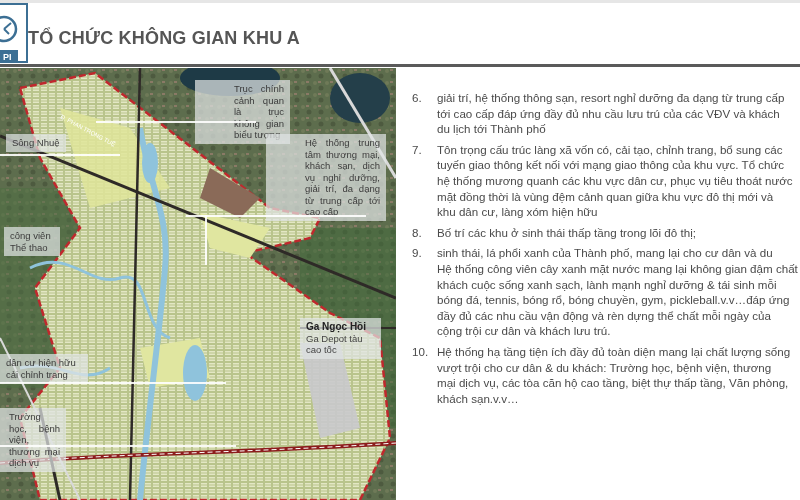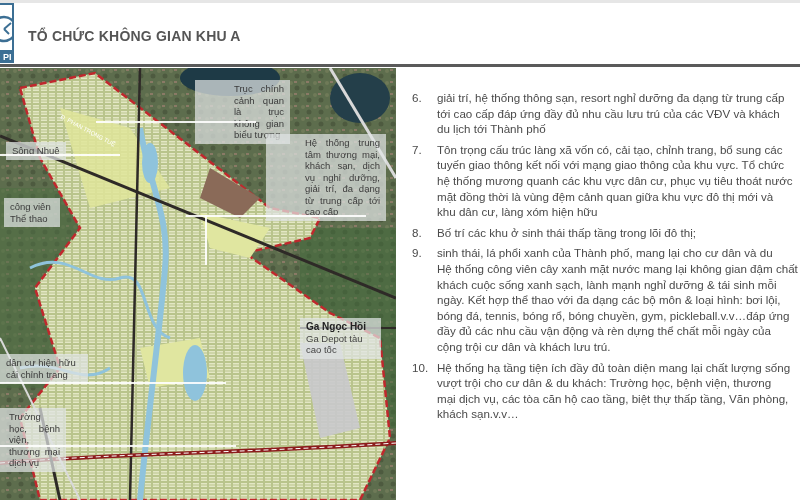--- a/index.html
+++ b/index.html
@@ -1,24 +1,24 @@
 <!DOCTYPE html>
 <html><head>
 <meta charset="utf-8">
 <style>
   * { box-sizing: border-box; margin: 0; padding: 0; }
   html, body { width: 800px; height: 500px; overflow: hidden; background: #ffffff; }
   body { font-family: "Liberation Sans", sans-serif; position: relative; }
 
   .topbar { position: absolute; left: 0; top: 0; width: 800px; height: 3px; background: #e6e6e6; }
 
-  .logo { position: absolute; left: 0; top: 3px; width: 14px; height: 60px; border: 2px solid #3c6f94; border-left: none; background: #fff; overflow: hidden; }
+  .logo { position: absolute; left: 0; top: 3px; width: 28px; height: 60px; border: 2px solid #3c6f94; border-left: none; background: #fff; overflow: hidden; }
   .logo svg { display: block; }
 
-  .title { position: absolute; left: 28px; top: 28px; font-size: 14px; font-weight: bold; color: #555555; letter-spacing: 0.2px; }
+  .title { position: absolute; left: 28px; top: 28px; font-size: 18px; font-weight: bold; color: #555555; letter-spacing: 0.2px; }
 
   .rule { position: absolute; left: 0; top: 64px; width: 800px; height: 3px; background: #5a5a5a; }
 
   .map { position: absolute; left: 0; top: 68px; width: 396px; height: 432px; overflow: hidden; background: #5b6b4b; }
   .map svg { position: absolute; left: 0; top: 0; }
 
   .callout { position: absolute; background: rgba(225, 228, 228, 0.72); color: #3b3b3b; font-size: 9.5px; line-height: 11.5px; padding: 3px 6px; }
   .callout.justify { text-align: justify; text-align-last: left; padding-left: 39px; }
   .callout .strong { font-weight: bold; color: #222; display: block; font-size: 10px; }
   .callout .sub { color: #444; display: block; }
@@ -100,26 +100,26 @@
     <span>Trục chính cảnh quan là trục không gian biểu tượng</span>
   </div>
   <div class="leader" style="left:96px; top:53px; width:160px;"></div>
 
   <div class="callout justify" style="left:266px; top:66px; width:120px;">
     <span>Hệ thống trung tâm thương mại, khách sạn, dịch vụ nghỉ dưỡng, giải trí, đa dạng từ trung cấp tới cao cấp</span>
   </div>
   <div class="leader" style="left:186px; top:147px; width:180px;"></div>
   <div class="leader-v" style="left:205px; top:147px; height:50px;"></div>
 
-  <div class="callout" style="left:6px; top:66px; width:60px;margin-top:8px;">
+  <div class="callout" style="left:6px; top:66px; width:60px;">
     <span>Sông Nhuệ</span>
   </div>
   <div class="leader" style="left:0px; top:86px; width:120px;"></div>
 
-  <div class="callout" style="left:4px; top:130px; width:56px;">
+  <div class="callout" style="left:4px; top:159px; width:56px;">
     <span>công viên Thể thao</span>
   </div>
 
   <div class="callout" style="left:300px; top:318px; width:81px; top:250px;">
     <span class="strong">Ga Ngọc Hồi</span>
     <span class="sub">Ga Depot tàu cao tốc</span>
   </div>
 
   <div class="callout" style="left:0px; top:286px; width:88px;">
     <span>dân cư hiện hữu cải chỉnh trang</span>
@@ -156,21 +156,20 @@
     <div class="lines">
       <span>Bố trí các khu ở sinh thái thấp tầng trong lõi đô thị;</span>
     </div>
   </div>
   <div class="item">
     <span class="num">9.</span>
     <div class="lines">
       <span>sinh thái, lá phổi xanh của Thành phố, mang lại cho cư dân và du</span>
       <span>Hệ thống công viên cây xanh mặt nước mang lại không gian đậm chất</span>
       <span>khách cuộc sống xanh sạch, lành mạnh nghỉ dưỡng &amp; tái sinh mỗi</span>
-      <span>ngày. Kết hợp thể thao với đa dạng các bộ môn &amp; loại hình: bơi lội,</span>
       <span>bóng đá, tennis, bóng rổ, bóng chuyền, gym, pickleball.v.v…đáp ứng</span>
       <span>đầy đủ các nhu cầu vận động và rèn dựng thể chất mỗi ngày của</span>
       <span>cộng trội cư dân và khách lưu trú.</span>
     </div>
   </div>
   <div class="item">
     <span class="num">10.</span>
     <div class="lines">
       <span>Hệ thống hạ tầng tiện ích đầy đủ toàn diện mang lại chất lượng sống</span>
       <span>vượt trội cho cư dân &amp; du khách: Trường học, bệnh viện, thương</span>

